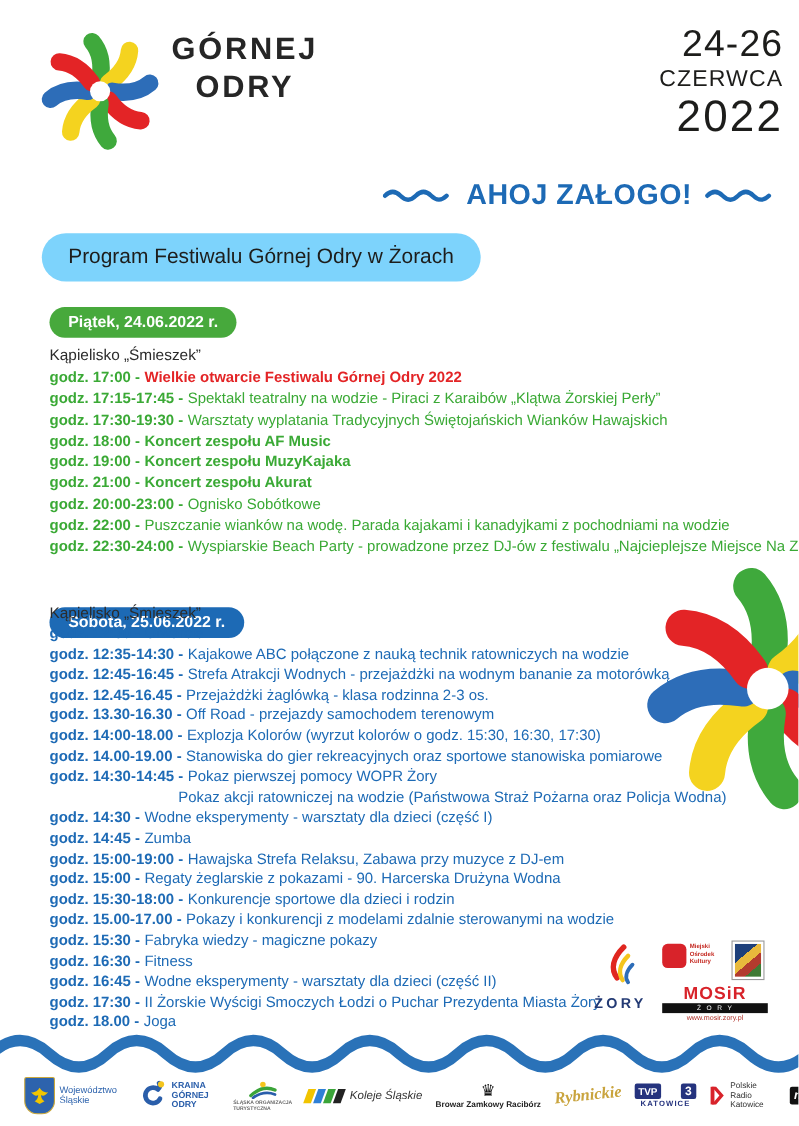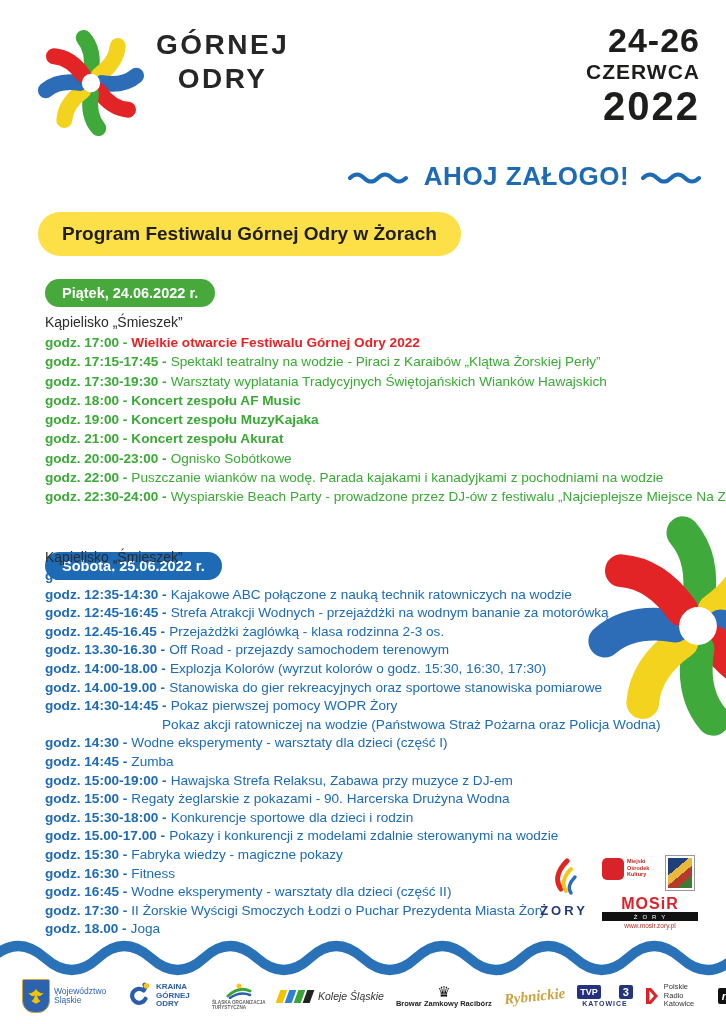--- a/index.html
+++ b/index.html
@@ -5,30 +5,30 @@
   html,body{margin:0;padding:0;background:#fff;}
   .poster{position:relative;width:726px;height:1024px;overflow:hidden;background:#fff;
           font-family:"Liberation Sans",sans-serif;color:#222;}
 
   
   .pinwheel-small{position:absolute;left:30px;top:20px;width:122px;height:126px;}
   .brand{position:absolute;left:156px;top:28px;font-weight:700;line-height:34px;}
   .brand-l1{font-size:30px;color:#e32426;letter-spacing:1px;display:block;}
   .brand-l2,.brand-l3{font-size:28px;color:#262626;letter-spacing:2.5px;display:block;text-align:center;}
 
-  .datebox{position:absolute;right:26px;top:22px;text-align:right;color:#1d1d1b;font-weight:700;}
+  .datebox{position:absolute;right:14px;top:22px;text-align:right;color:#1d1d1b;font-weight:400;}
   .date-l1{display:block;font-size:34px;line-height:36px;letter-spacing:1px;}
   .date-l2{display:block;font-size:21px;line-height:27px;letter-spacing:1px;}
   .date-l3{display:block;font-size:40px;line-height:42px;letter-spacing:2px;}
 
   .ahoj{position:absolute;top:161px;left:345px;right:18px;display:flex;align-items:center;justify-content:center;gap:12px;}
   .ahoj-text{color:#1d6ab5;font-weight:700;font-size:26px;letter-spacing:0.5px;white-space:nowrap;}
 
-  .program-pill{position:absolute;left:38px;top:212px;background:#fde047;border-radius:25px;
-                padding:11px 24px;font-size:19px;font-weight:700;color:#1d1d1b;white-space:nowrap;}
+  .program-pill{position:absolute;left:38px;top:212px;background:#7dd3fc;border-radius:25px;
+                padding:11px 24px;font-size:19px;font-weight:400;color:#1d1d1b;white-space:nowrap;}
 
   .badge{position:absolute;left:45px;color:#fff;font-weight:700;font-size:14.5px;
          padding:6px 17px;border-radius:17px;white-space:nowrap;z-index:3;}
   .badge-green{top:279px;background:#47a93c;}
   .badge-blue{top:513px;background:#1d6ab5;margin-top:39px;}
   .location{position:absolute;left:45px;font-size:14px;color:#2b2b2b;z-index:3;}
   .loc-fri{top:314px;} .loc-sat{top:549px;}
 
   .sched-list{position:absolute;left:45px;z-index:3;}
   .friday-list{top:333px;} .saturday-list{top:567px;}

